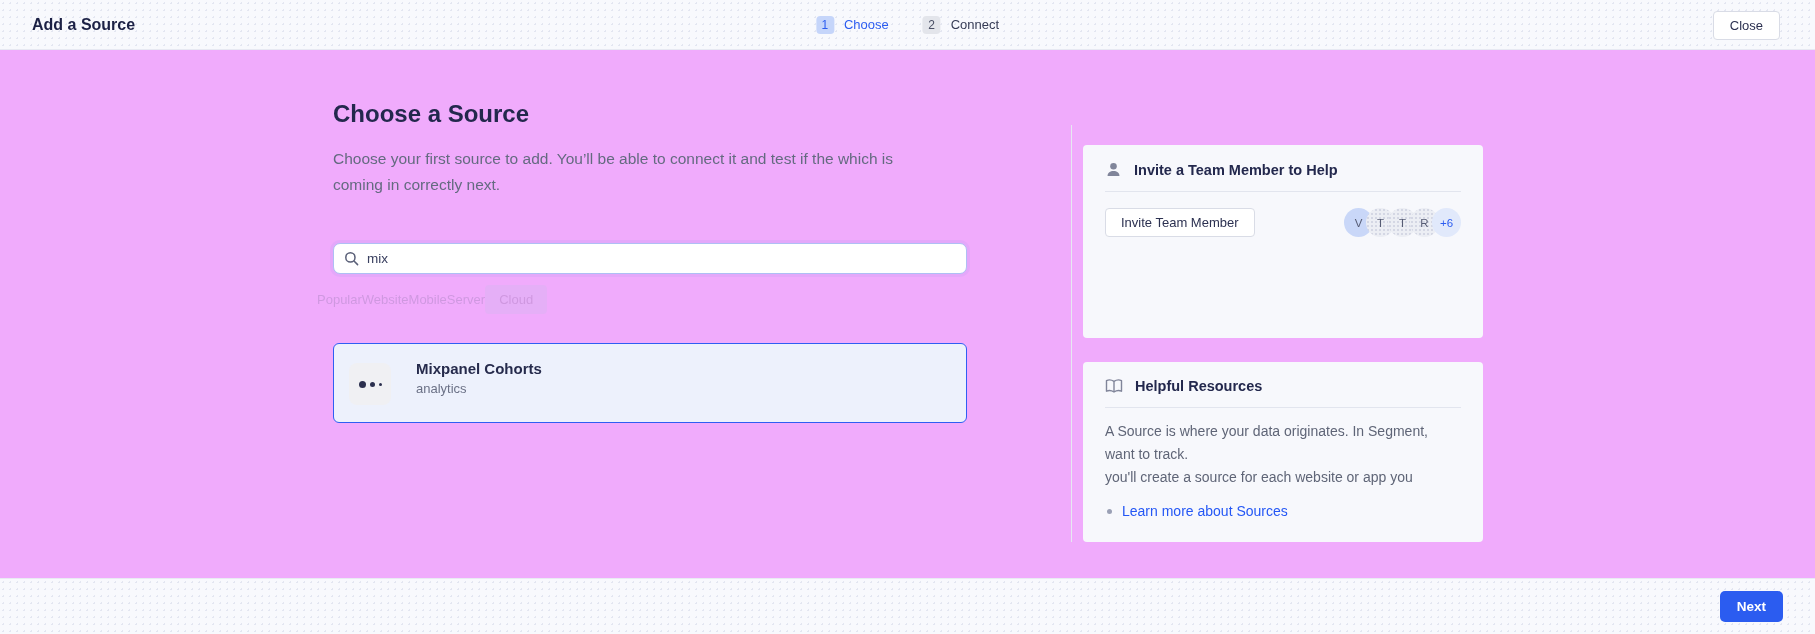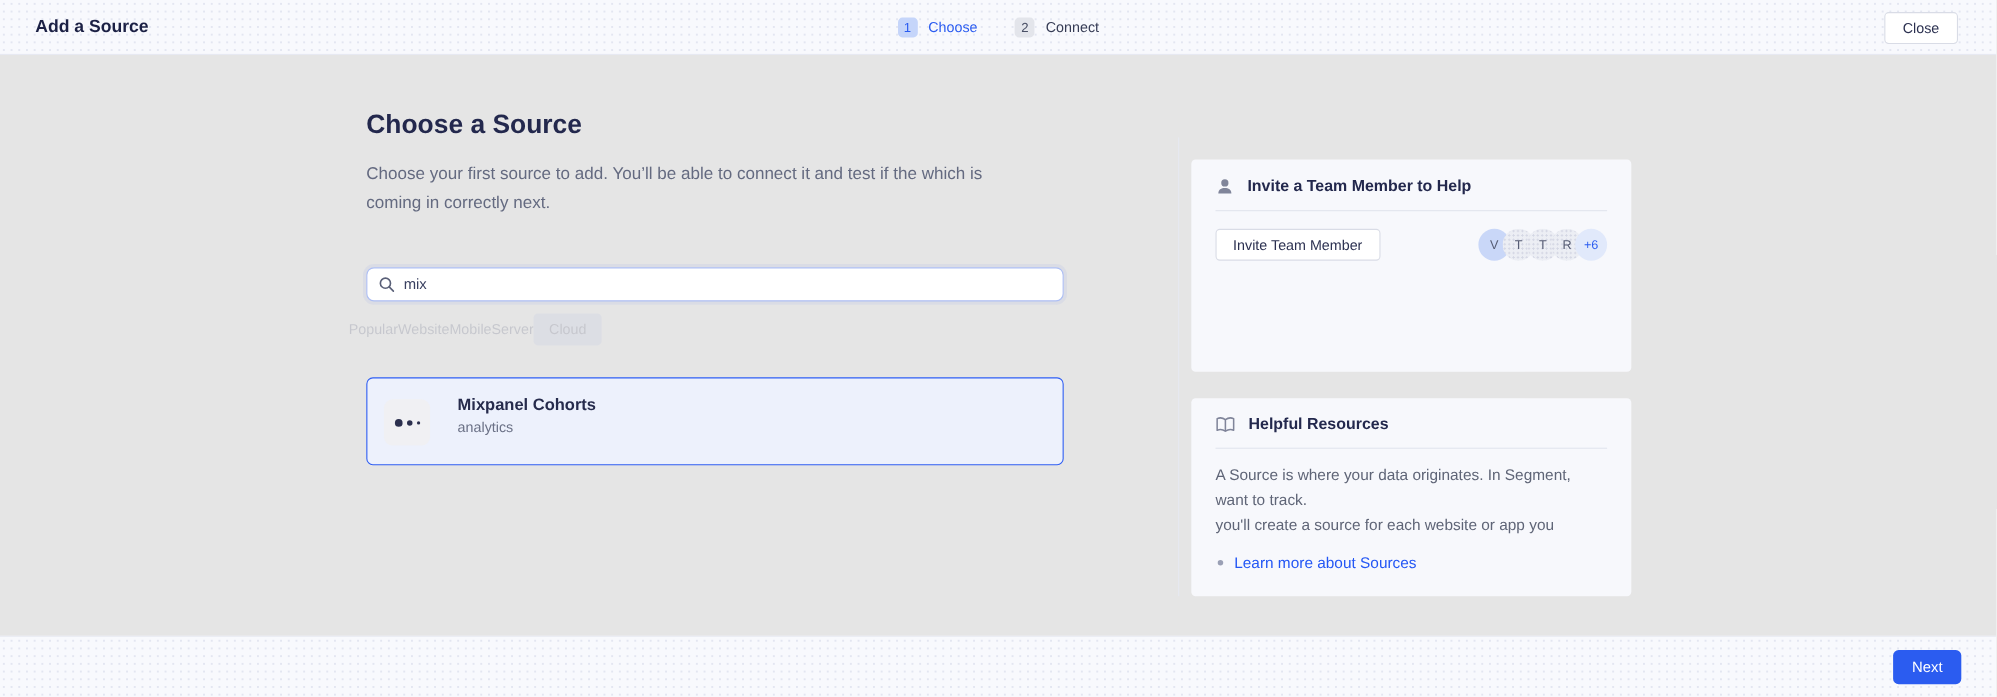--- a/index.html
+++ b/index.html
@@ -1,18 +1,18 @@
 <!DOCTYPE html>
 <html><head>
 <meta charset="utf-8">
 <style>
   * { margin:0; padding:0; box-sizing:border-box; }
   html,body { width:1815px; height:634px; }
   body { font-family:"Liberation Sans", sans-serif; background:#fff; color:#23284d; }
-  .wrap { position:relative; width:1815px; height:634px; overflow:hidden; background:#e5e5e5; }
+  .wrap { position:relative; width:1815px; height:634px; overflow:hidden; background:#f0abfc; }
 
   .dotted {
     background-color:#f8f9fd;
     background-image: radial-gradient(#e3e6f1 1px, transparent 1px);
     background-size:7px 7px;
   }
 
   
   .header {
     position:absolute; top:0; left:0; width:100%; height:50px;
@@ -123,21 +123,21 @@
   .side-link { font-size:14px; color:#2457f5; text-decoration:none; cursor:pointer; }
 
   
   .footer {
     position:absolute; left:0; bottom:0; width:100%; height:56px;
     border-top:1px solid #e9ebf3;
   }
   .next-btn {
     position:absolute; right:32px; top:12px; height:31px; padding:0 17px;
     background:#2b5cf0; border:none; border-radius:5px;
-    font-size:13.5px; color:#fff; font-family:inherit; cursor:pointer;
+    font-size:13.5px; color:#fff; font-family:inherit; cursor:pointer;font-weight:bold;
   }
 
   svg { display:block; }
 </style>
 </head>
 <body>
 
 <div class="wrap">
 
   <div class="header dotted">

